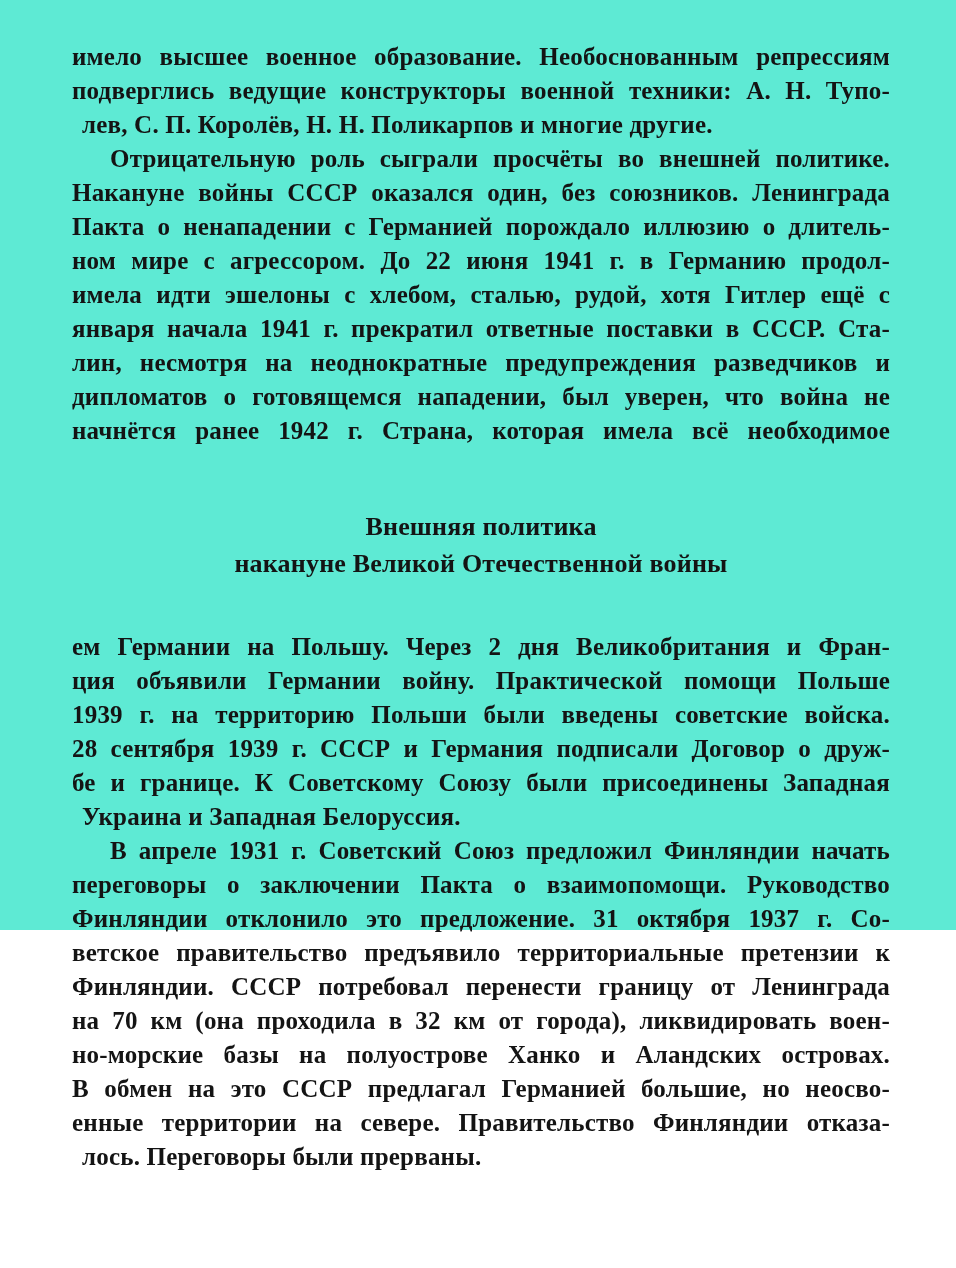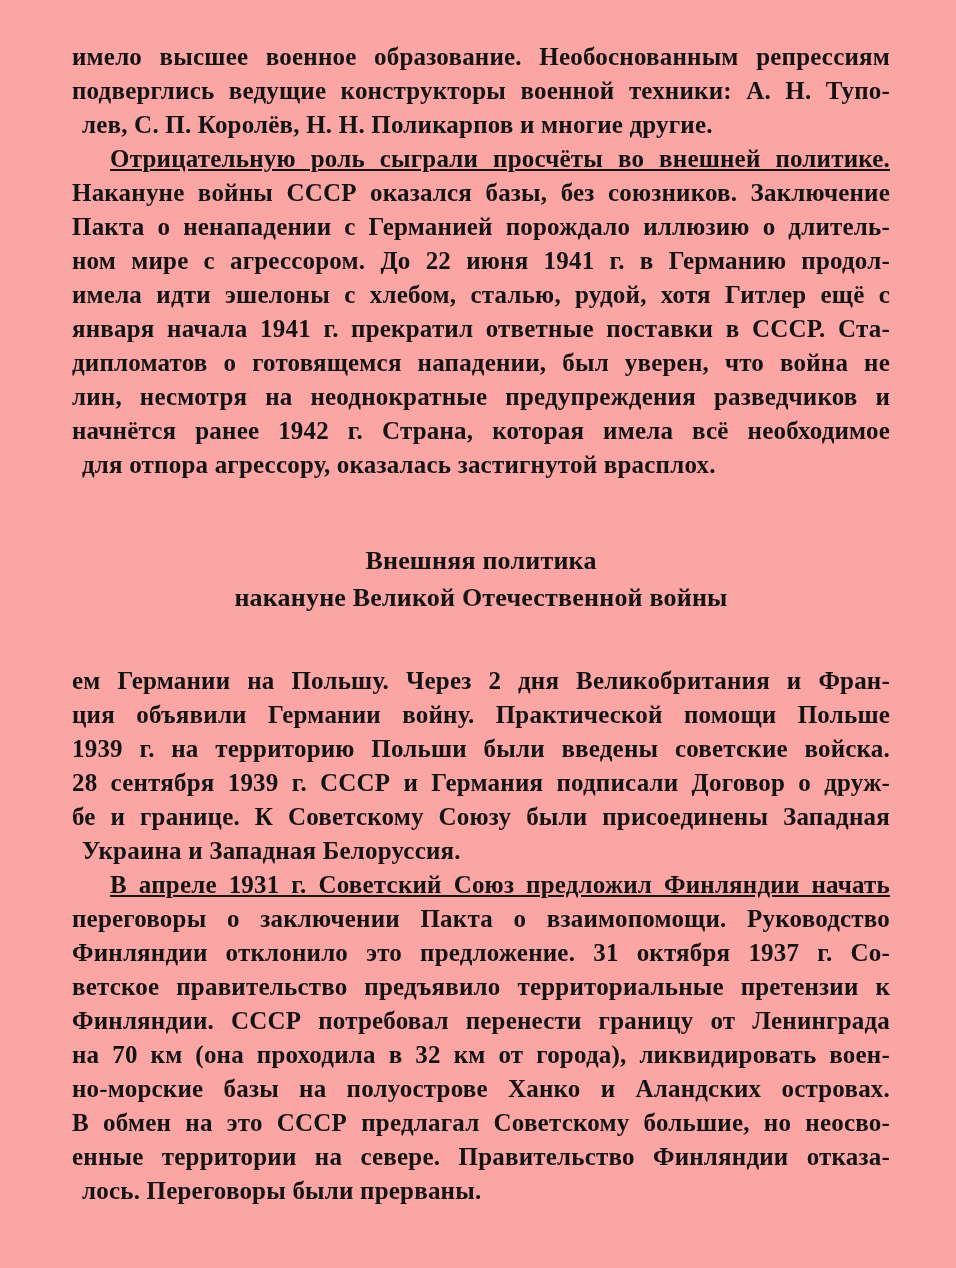--- a/index.html
+++ b/index.html
@@ -11,41 +11,40 @@
     width: 956px;
     height: 1268px;
     overflow: hidden;
     font-family: "Liberation Serif", "DejaVu Serif", serif;
     font-weight: 700;
     color: #141414;
   }
   .page {
     box-sizing: border-box;
     width: 956px;
-    height: 1268px;
+    height: 930px;
     padding: 40px 66px 0 72px;
-    background: #fca5a5;
+    background: #5eead4;
   }
   .paragraph {
     margin: 0;
   }
   .line {
     font-size: 25px;
     line-height: 34px;
     text-align: justify;
     text-align-last: justify;
     letter-spacing: 0.2px;
   }
   .line.last {
     text-align-last: left;
     margin-left: 10px;
   }
   .line.indent {
     padding-left: 38px;
-    text-decoration: underline;
   }
   .heading {
     margin: 60px 0 48px 0;
     text-align: center;
     font-family: Liberation Serif, serif;
   }
   .heading .line {
     text-align: center;
     text-align-last: center;
     font-size: 26px;
@@ -57,29 +56,28 @@
 
 <div class="page">
   <div id="content">
       <div class="paragraph">
         <div class="line">имело высшее военное образование. Необоснованным репрессиям</div>
         <div class="line">подверглись ведущие конструкторы военной техники: А. Н. Тупо-</div>
         <div class="line last">лев, С. П. Королёв, Н. Н. Поликарпов и многие другие.</div>
       </div>
       <div class="paragraph">
         <div class="line indent">Отрицательную роль сыграли просчёты во внешней политике.</div>
-        <div class="line">Накануне войны СССР оказался базы, без союзников. Заключение</div>
+        <div class="line">Накануне войны СССР оказался один, без союзников. Ленинграда</div>
         <div class="line">Пакта о ненападении с Германией порождало иллюзию о длитель-</div>
         <div class="line">ном мире с агрессором. До 22 июня 1941 г. в Германию продол-</div>
         <div class="line">имела идти эшелоны с хлебом, сталью, рудой, хотя Гитлер ещё с</div>
         <div class="line">января начала 1941 г. прекратил ответные поставки в СССР. Ста-</div>
+        <div class="line">лин, несмотря на неоднократные предупреждения разведчиков и</div>
         <div class="line">дипломатов о готовящемся нападении, был уверен, что война не</div>
-        <div class="line">лин, несмотря на неоднократные предупреждения разведчиков и</div>
         <div class="line">начнётся ранее 1942 г. Страна, которая имела всё необходимое</div>
-        <div class="line last">для отпора агрессору, оказалась застигнутой врасплох.</div>
       </div>
       <div class="heading">
         <div class="line">Внешняя политика</div>
         <div class="line">накануне Великой Отечественной войны</div>
       </div>
       <div class="paragraph">
         <div class="line">ем Германии на Польшу. Через 2 дня Великобритания и Фран-</div>
         <div class="line">ция объявили Германии войну. Практической помощи Польше</div>
         <div class="line">1939 г. на территорию Польши были введены советские войска.</div>
         <div class="line">28 сентября 1939 г. СССР и Германия подписали Договор о друж-</div>
@@ -87,19 +85,19 @@
         <div class="line last">Украина и Западная Белоруссия.</div>
       </div>
       <div class="paragraph">
         <div class="line indent">В апреле 1931 г. Советский Союз предложил Финляндии начать</div>
         <div class="line">переговоры о заключении Пакта о взаимопомощи. Руководство</div>
         <div class="line">Финляндии отклонило это предложение. 31 октября 1937 г. Со-</div>
         <div class="line">ветское правительство предъявило территориальные претензии к</div>
         <div class="line">Финляндии. СССР потребовал перенести границу от Ленинграда</div>
         <div class="line">на 70 км (она проходила в 32 км от города), ликвидировать воен-</div>
         <div class="line">но-морские базы на полуострове Ханко и Аландских островах.</div>
-        <div class="line">В обмен на это СССР предлагал Советскому большие, но неосво-</div>
+        <div class="line">В обмен на это СССР предлагал Германией большие, но неосво-</div>
         <div class="line">енные территории на севере. Правительство Финляндии отказа-</div>
         <div class="line last">лось. Переговоры были прерваны.</div>
       </div>
     </div>
 
 </div>
 
 </body></html>

